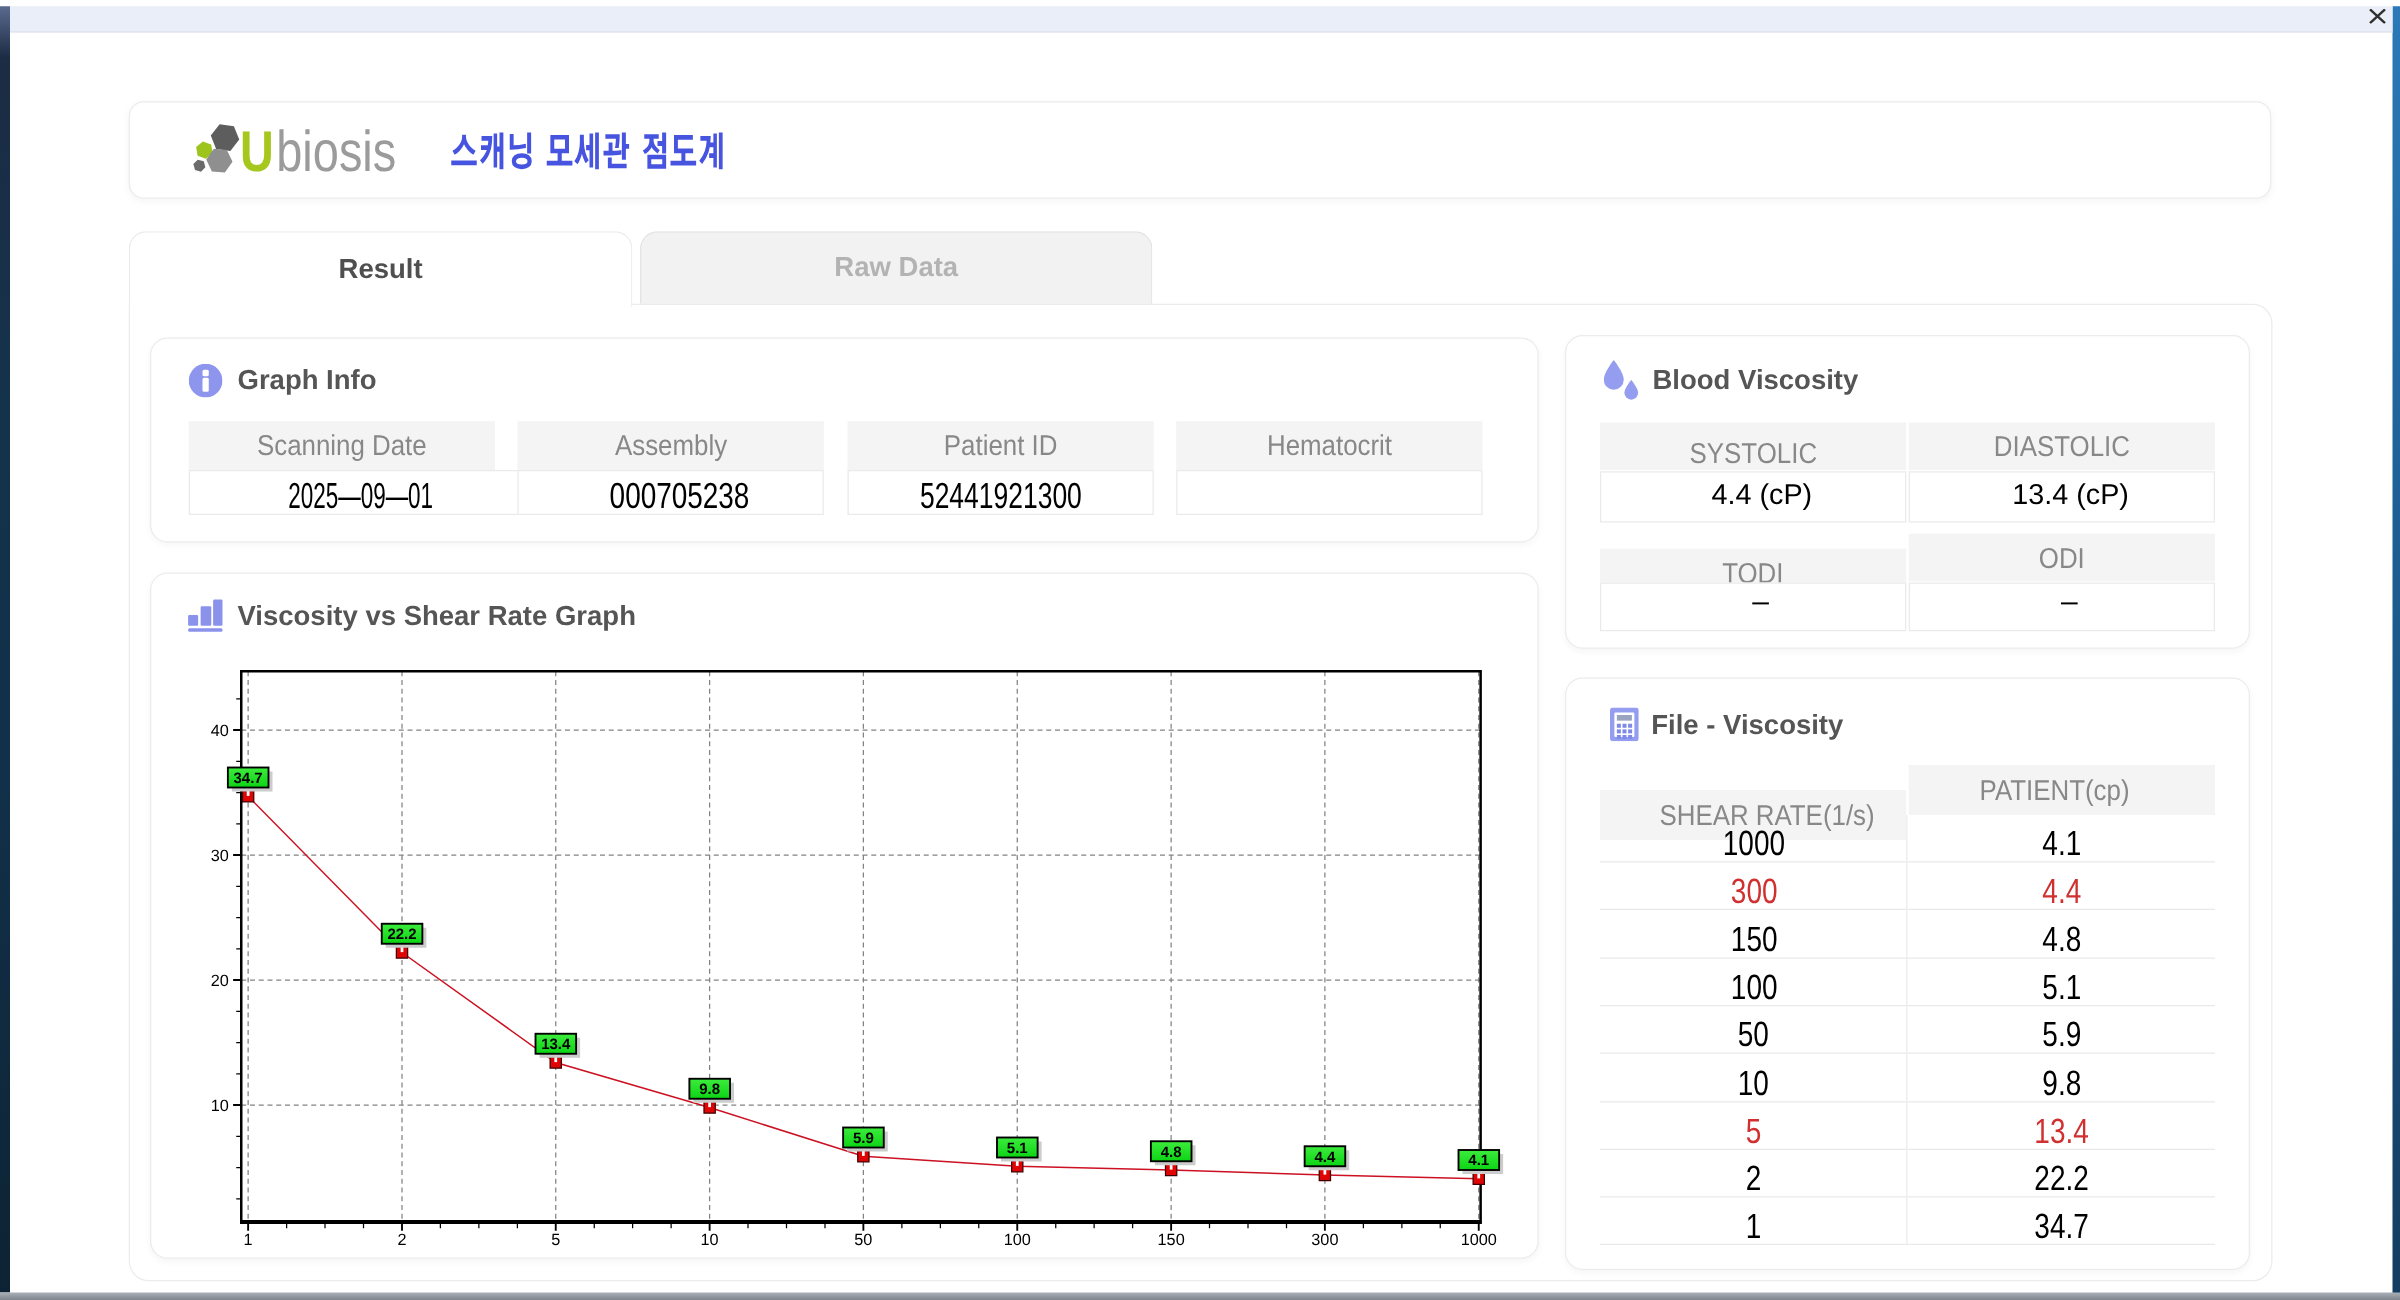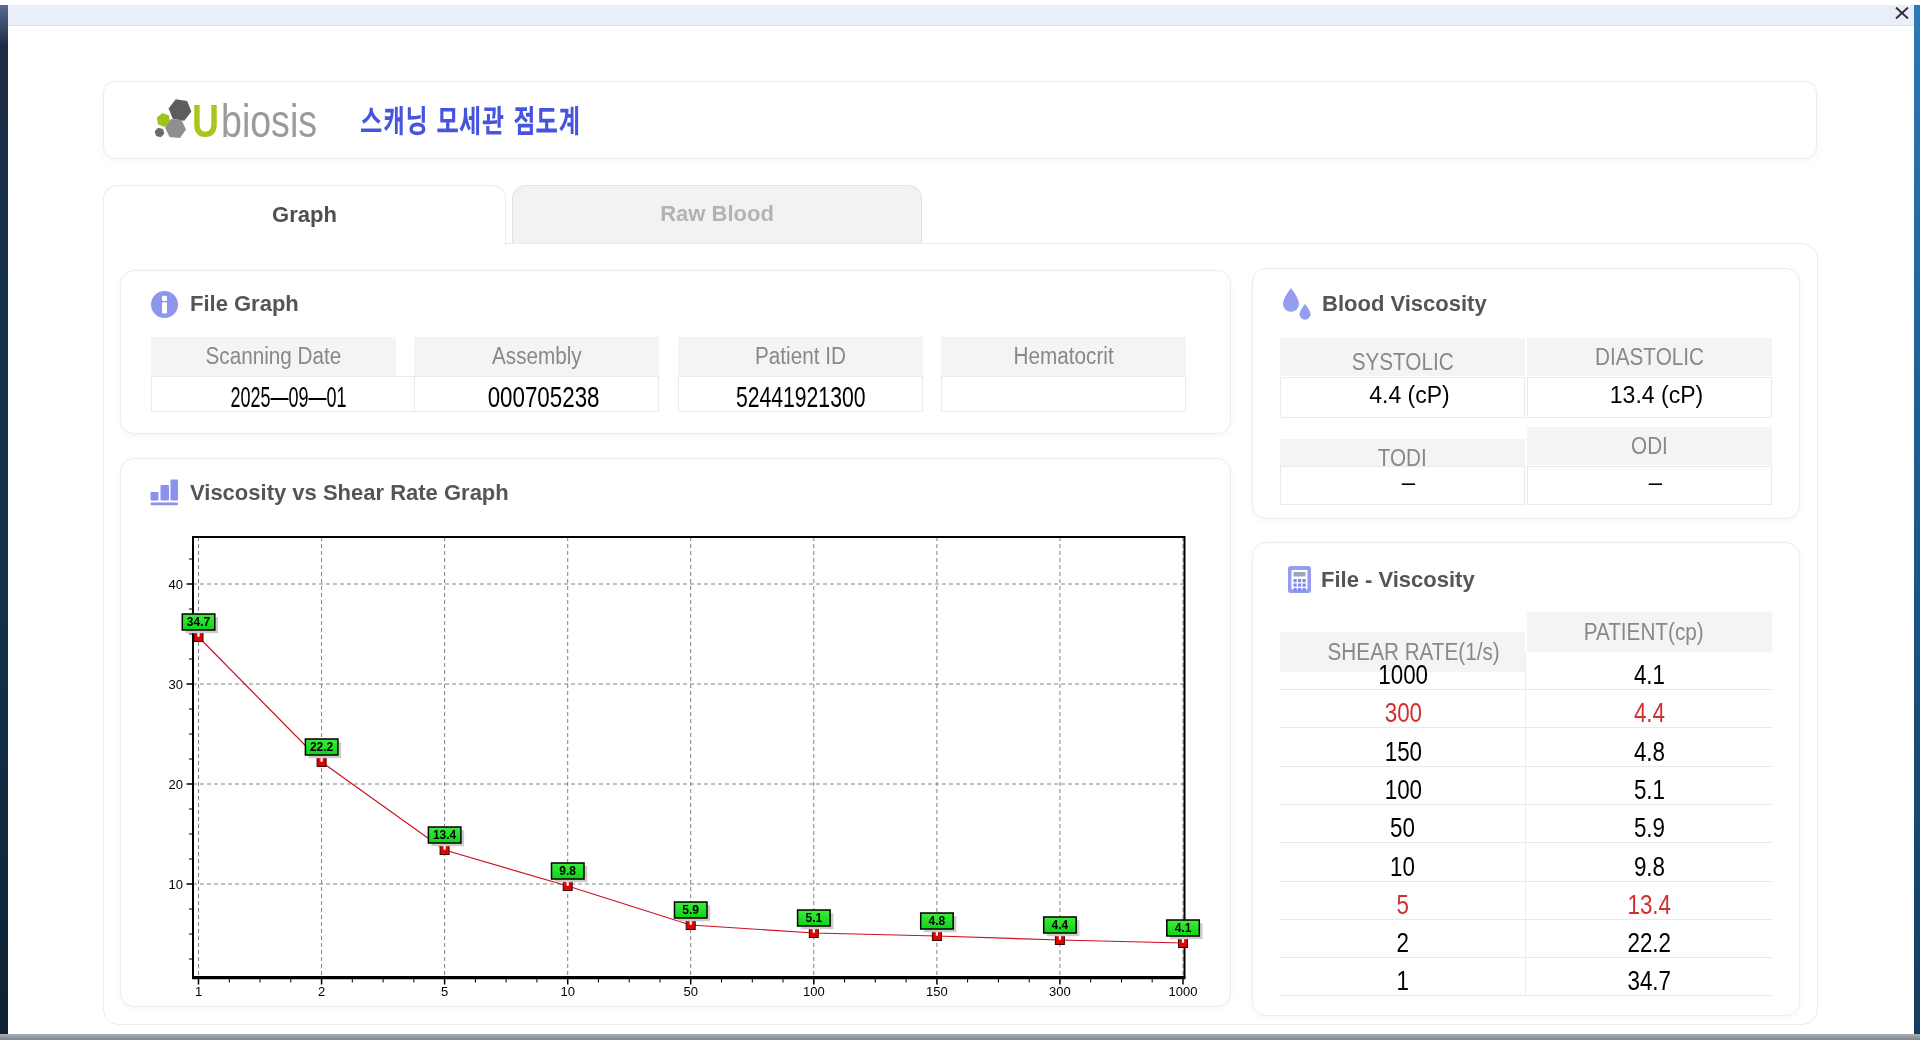--- a/index.html
+++ b/index.html
@@ -66,30 +66,30 @@
 <text x="44" y="49" font-family="Liberation Sans, sans-serif" font-size="46" font-weight="bold" fill="#a6c81e" textLength="27" lengthAdjust="spacingAndGlyphs">U</text>
 <text x="73" y="49" font-family="Liberation Sans, sans-serif" font-size="46" fill="#9b9b9b" textLength="96" lengthAdjust="spacingAndGlyphs">biosis</text>
 </svg>
 <svg class="abs" style="left:350px;top:95px;" width="260" height="50" xmlns="http://www.w3.org/2000/svg">
 <g transform="translate(10,37.5)">
       <path d="M1.0 -0.4V-4.1H21.4V-0.4ZM2.0 -11.9Q3.3 -12.6 4.6 -13.7Q5.9 -14.8 7.1 -16.3Q8.2 -17.8 9.0 -19.6Q9.7 -21.5 9.7 -23.3V-24.7H12.8V-23.4Q12.8 -21.5 13.5 -19.7Q14.3 -17.9 15.4 -16.4Q16.6 -15.0 17.9 -13.8Q19.2 -12.7 20.5 -11.9L18.7 -8.7Q16.7 -9.9 14.5 -12.2Q12.3 -14.6 11.2 -17.1Q10.2 -14.6 8.0 -12.2Q5.9 -9.9 3.7 -8.7Z M34.9 1.5V-25.7H37.7V-15.3H39.6V-26.5H42.7V2.8H39.6V-11.1H37.7V1.5ZM24.0 -4.4Q25.8 -5.8 27.3 -8.3Q28.9 -10.8 29.4 -12.6H24.8V-16.3H30.2Q30.6 -18.0 30.6 -20.0H25.2V-23.8H33.8Q33.8 -16.3 32.0 -10.9Q30.2 -5.4 26.1 -1.6Z M49.4 -3.6Q49.4 -6.5 51.6 -8.3Q53.9 -10.0 57.4 -10.0Q61.0 -10.0 63.2 -8.3Q65.4 -6.6 65.4 -3.6Q65.4 -0.6 63.2 1.1Q60.9 2.8 57.4 2.8Q53.9 2.8 51.6 1.1Q49.4 -0.6 49.4 -3.6ZM52.8 -3.6Q52.8 -2.3 54.0 -1.6Q55.2 -1.0 57.4 -1.0Q59.5 -1.0 60.8 -1.6Q62.0 -2.3 62.0 -3.6Q62.0 -4.9 60.8 -5.6Q59.6 -6.3 57.4 -6.3Q55.2 -6.3 54.0 -5.6Q52.8 -4.8 52.8 -3.6ZM61.7 -9.8V-26.5H64.9V-9.8ZM47.8 -12.7V-25.3H50.9V-16.4H51.0Q55.0 -16.4 60.7 -17.6V-14.1Q54.2 -12.7 48.5 -12.7Z M77.4 -0.2V-4.0H86.1V-11.9H89.4V-4.0H97.9V-0.2ZM80.3 -10.0V-24.6H95.2V-10.0ZM83.4 -13.6H92.0V-20.9H83.4Z M116.1 2.8V-26.5H119.1V2.8ZM108.9 -12.4V-16.6H111.6V-25.7H114.5V1.5H111.6V-12.4ZM99.5 -3.5Q103.9 -9.9 103.9 -19.2V-24.7H107.1V-19.5Q107.1 -15.0 108.3 -10.7Q109.5 -6.4 111.0 -4.3L108.6 -1.9Q107.8 -3.1 106.9 -5.4Q106.0 -7.7 105.5 -9.6Q105.1 -7.6 104.1 -5.1Q103.1 -2.7 102.1 -1.1Z M126.3 2.1V-6.5H129.4V-1.6H141.3V2.1ZM122.8 -8.2V-11.9H124.7Q134.0 -11.9 137.1 -12.6V-9.0Q135.7 -8.7 132.0 -8.4Q128.4 -8.2 124.7 -8.2ZM126.9 -10.5V-18.5H130.0V-10.5ZM137.5 -4.8V-26.5H140.7V-17.4H143.3V-13.6H140.7V-4.8ZM124.3 -21.6V-25.1H135.8Q135.8 -19.6 135.0 -14.1H132.0Q132.3 -15.9 132.5 -18.2Q132.7 -20.4 132.7 -21.6Z M157.9 2.4V-8.7H172.9V2.4ZM161.0 -1.2H169.8V-5.1H161.0ZM166.0 -15.8V-19.7H169.7V-26.5H172.9V-9.8H169.7V-15.8ZM154.2 -12.2Q155.0 -12.6 155.8 -13.2Q156.6 -13.9 157.5 -14.8Q158.4 -15.7 158.9 -17.0Q159.5 -18.3 159.5 -19.7V-21.6H155.4V-25.2H167.0V-21.6H162.9V-19.8Q163.0 -18.5 163.5 -17.3Q164.1 -16.1 164.9 -15.2Q165.7 -14.3 166.4 -13.6Q167.1 -13.0 167.8 -12.5L166.2 -9.8Q164.9 -10.5 163.5 -11.9Q162.0 -13.4 161.3 -14.7Q160.5 -13.2 158.9 -11.6Q157.3 -10.0 155.9 -9.3Z M176.4 -0.1V-4.0H185.1V-11.7H188.3V-4.0H196.9V-0.1ZM179.2 -9.9V-24.6H194.3V-20.8H182.3V-13.7H194.5V-9.9Z M207.3 -6.1V-10.0H210.7V-14.8H207.6V-18.6H210.7V-25.7H213.5V1.5H210.7V-6.1ZM215.1 2.8V-26.5H218.1V2.8ZM199.4 -3.9Q202.4 -7.4 203.8 -11.7Q205.2 -16.0 205.3 -20.0H200.3V-23.8H208.6Q208.6 -16.4 206.9 -11.0Q205.1 -5.7 201.7 -1.3Z" fill="#4754df"></path>
     </g>
 </svg>
 
 <div id="container" class="abs"></div>
-<div id="tab2" class="abs">Raw Blood</div>
-<div id="tab1" class="abs">Graph</div>
+<div id="tab2" class="abs">Raw Data</div>
+<div id="tab1" class="abs">Result</div>
 
 <div id="fileinfo" class="card"></div>
 <svg class="abs z5" style="left:151px;top:291px;" width="27" height="27" xmlns="http://www.w3.org/2000/svg">
 <circle cx="13.5" cy="13.5" r="13.5" fill="#8e95ec"></circle>
 <rect x="11" y="4.8" width="5" height="5.2" rx="1.2" fill="#fff"></rect>
 <rect x="11" y="11.2" width="5" height="11.2" rx="1.2" fill="#fff"></rect>
 </svg>
-<div class="cardtitle z5" style="left:190px;top:291px;">File Graph</div>
+<div class="cardtitle z5" style="left:190px;top:291px;">Graph Info</div>
 <div class="collbl z5" style="left:151px;top:337px;width:245px;height:39px;">
     <span>Scanning Date</span>
   </div>
 <div class="colval fiv z5" style="left:151px;top:376px;width:276px;height:36px;padding-top:7px;">
     <span style="transform:scaleX(0.62);">2025—09—01</span>
   </div>
 <div class="collbl z5" style="left:414px;top:337px;width:245px;height:39px;">
     <span>Assembly</span>
   </div>
 <div class="colval fiv z5" style="left:414px;top:376px;width:245px;height:36px;padding-top:7px;padding-left:14px;">

